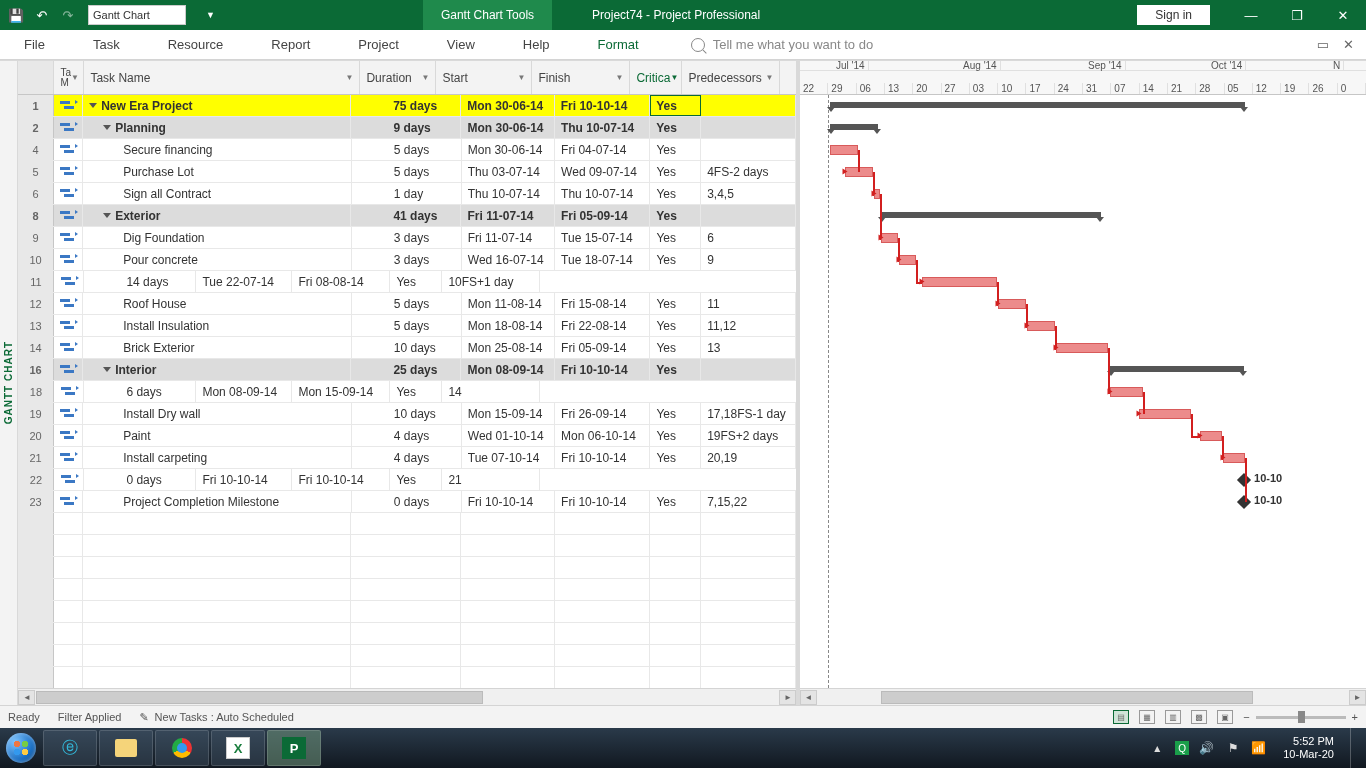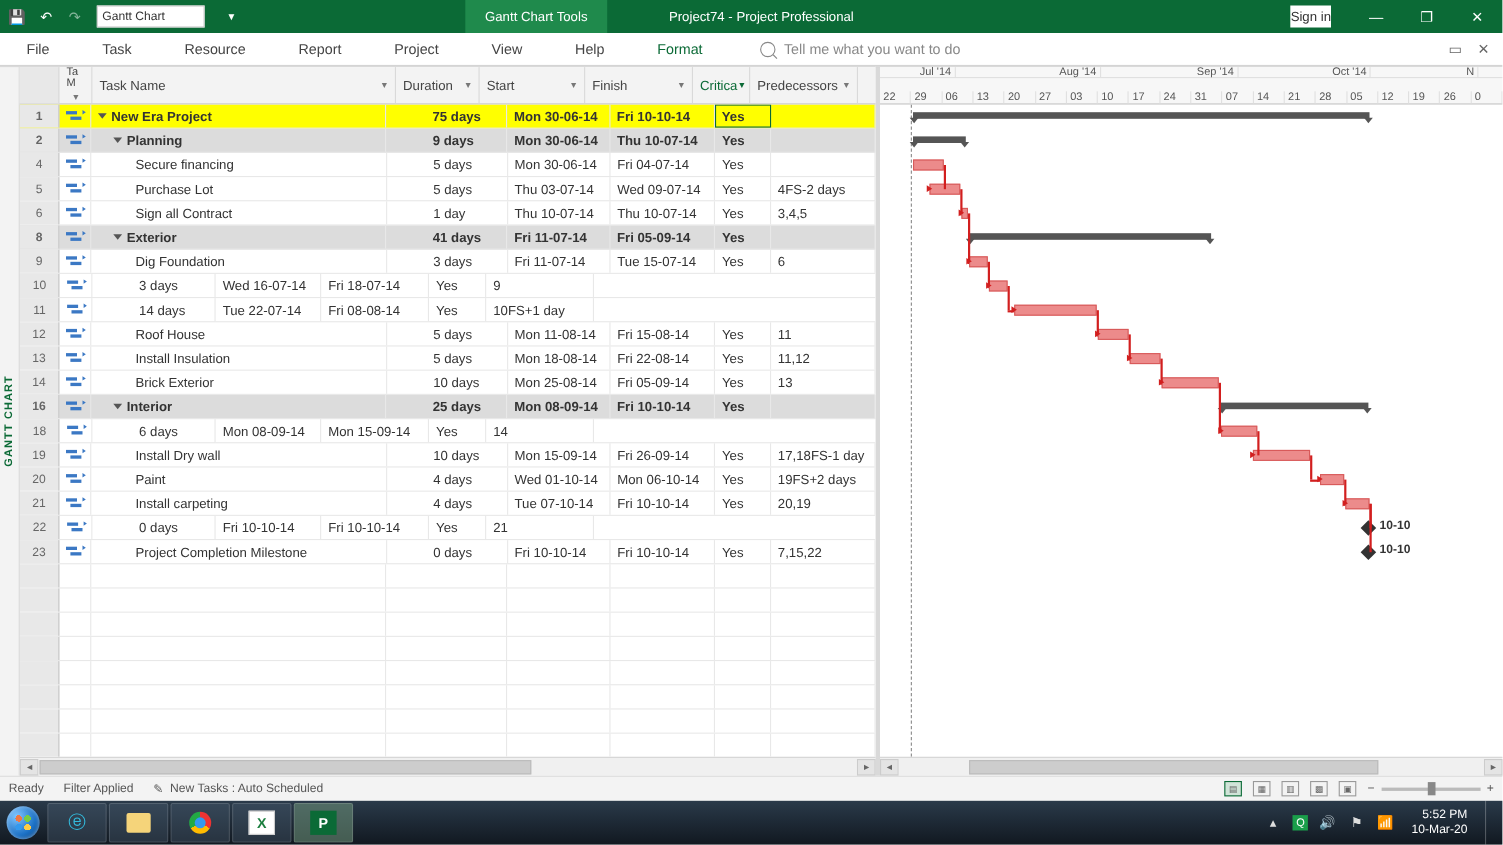--- a/index.html
+++ b/index.html
@@ -6,23 +6,23 @@
 html,body { width:1366px; height:768px; overflow:hidden; background:#fff; }
 
 
 .titlebar { height:30px; background:#0b6a36; display:flex; align-items:center; color:#fff; font-size:12px; }
 .qat { display:flex; align-items:center; gap:10px; padding:0 8px; }
 .qat .ic { width:16px; height:16px; display:inline-flex; align-items:center; justify-content:center; color:#fff; font-size:13px; }
 .qat-select { background:#fff; color:#333; border:1px solid #ccc; height:20px; width:98px; padding:0 4px; font-size:11px; margin-left:2px; display:flex; align-items:center; }
 .qat-dd { color:#fff; font-size:9px; margin-left:10px; }
 .title-center { flex:1; display:flex; align-items:center; }
 .tool-tab { background:#1f8a4c; height:30px; padding:0 18px; display:flex; align-items:center; margin-left:200px;}
-.app-title { margin-left:56px; }
+.app-title { margin-left:40px; }
 .win-btns { display:flex; align-items:center; gap:0; }
-.signin { background:#fff; color:#333; border:none; height:20px; padding:0 0; font-size:12px; margin-right:18px; }
+.signin { background:#fff; color:#333; border:none; height:20px; padding:0 18px; font-size:12px; margin-right:18px; }
 .win-btn { width:46px; height:30px; display:flex; align-items:center; justify-content:center; font-size:13px; }
 
 
 .ribbon { height:30px; background:#fff; border-bottom:1px solid #d4d4d4; display:flex; align-items:center; font-size:13px; color:#444; }
 .ribbon .tab { padding:0 24px; height:30px; display:flex; align-items:center; cursor:default; }
 .ribbon .tab.file { color:#444; }
 .ribbon .tab.active { color:#0b6a36; font-weight:400; }
 .tellme { display:flex; align-items:center; color:#888; margin-left:28px; gap:8px; }
 .tellme .search-ic { width:14px; height:14px; border:1.3px solid #888; border-radius:50%; position:relative;}
 .tellme .search-ic::after { content:""; position:absolute; width:5px; height:1.3px; background:#888; bottom:-2px; right:-3px; transform:rotate(45deg);}
@@ -36,21 +36,21 @@
 .vbar { width:20px; background:#f3f3f3; border-right:1px solid #d9d9d9; border-top:1px solid #d9d9d9; display:flex; align-items:center; justify-content:center; }
 .vbar span { writing-mode:vertical-rl; transform:rotate(180deg); color:#0b6a36; font-size:10px; letter-spacing:1px; font-weight:600;}
 
 
 .table-pane { width:778px; display:flex; flex-direction:column; border-top:1px solid #d9d9d9;}
 .thead { display:flex; height:34px; background:#f3f3f3; border-bottom:1px solid #c6c6c6; font-size:12px; color:#444;}
 .thead .th { border-right:1px solid #d9d9d9; display:flex; align-items:center; padding:0 6px; justify-content:space-between;}
 .th .dd { font-size:8px; color:#777; }
 .th.critica { color:#0b6a36; }
 .col-id { width:36px; justify-content:center; background:#e8e8e8;}
-.col-ind { width:30px;flex-direction:column; }
+.col-ind { width:30px; }
 .col-name { width:276px; }
 .col-dur { width:76px; }
 .col-start { width:96px; }
 .col-fin { width:98px; }
 .col-crit { width:52px; }
 .col-pred { width:98px; }
 
 .tbody { flex:1; overflow:hidden; position:relative;}
 .tr { display:flex; height:22px; border-bottom:1px solid #e8e8e8; font-size:12px; color:#333; }
 .tr .td { border-right:1px solid #e8e8e8; display:flex; align-items:center; padding:0 6px; overflow:hidden; white-space:nowrap;}
@@ -311,23 +311,24 @@
           <div class="td crit">Yes</div>
           <div class="td pred">6</div>
         </div>
         <div class="tr">
           <div class="td id">10</div>
           <div class="td ind">
             <span class="task-ic">
               <span class="arr"></span>
             </span>
           </div>
+          <div class="td name indent2">Pour concrete</div>
           <div class="td dur">3 days</div>
           <div class="td start">Wed 16-07-14</div>
-          <div class="td fin">Fri 18-07-14</div>
+          <div class="td fin">Tue 18-07-14</div>
           <div class="td crit">Yes</div>
           <div class="td pred">9</div>
         </div>
         <div class="tr">
           <div class="td id">11</div>
           <div class="td ind">
             <span class="task-ic">
               <span class="arr"></span>
             </span>
           </div>

